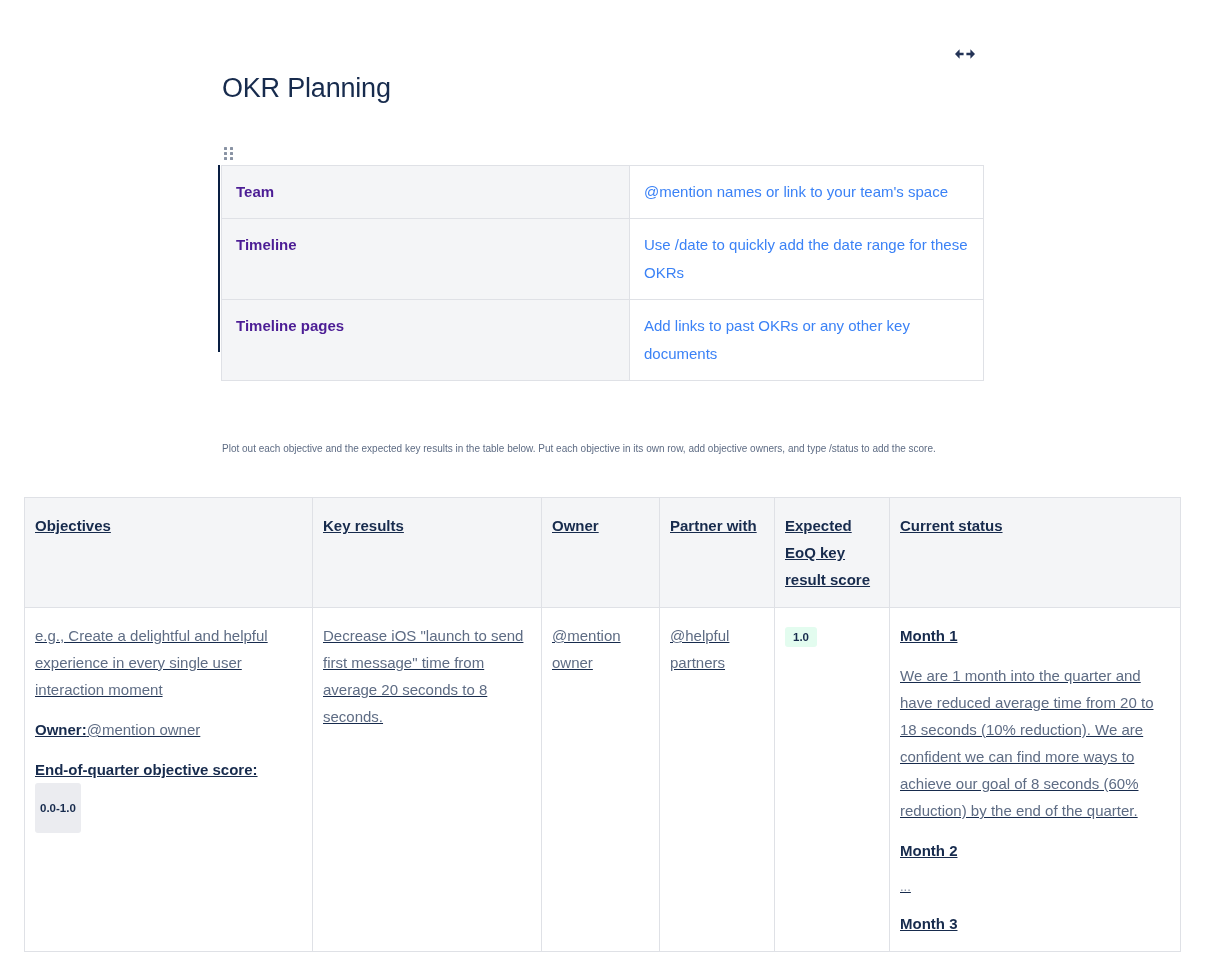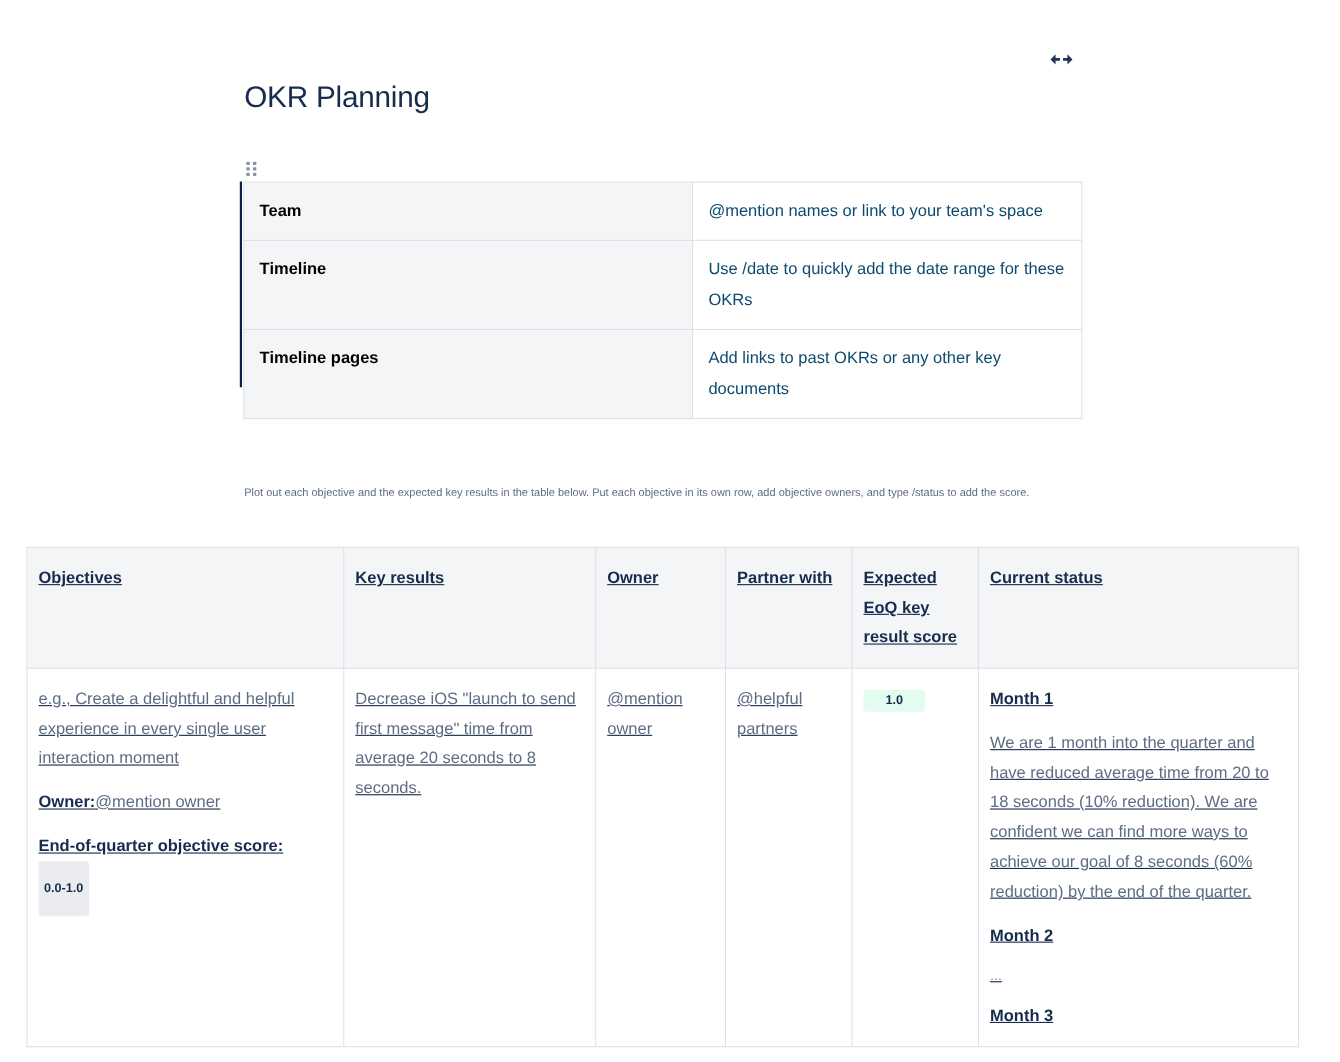--- a/index.html
+++ b/index.html
@@ -88,25 +88,25 @@
     border: 1px solid #DFE1E6;
     vertical-align: top;
     padding: 12px 12px 12px 14px;
     font-size: 15px;
     line-height: 28px;
   }
   td.info-key {
     width: 381px;
     background: #F4F5F7;
     font-weight: bold;
-    color: #000000;
+    color: #4c1d95;
   }
   td.info-val {
     background: #ffffff;
-    color: #0c4a6e;
+    color: #3b82f6;
   }
   .row-team td { height: 28px; }
   .row-timeline td { height: 56px; }
   .row-related td { height: 56px; }
 
   
   .intro-paragraph {
     position: absolute;
     top: 424px;
     left: 222px;
@@ -171,21 +171,21 @@
     border-radius: 3px;
     vertical-align: 1px;
   }
   .chip-green {
     display: inline-block;
     background: #E3FCEF;
     color: #172B4D;
     font-weight: bold;
     font-size: 11.5px;
     line-height: 16px;
-    padding: 2px 20px;
+    padding: 2px 8px;
     border-radius: 3px;
   }
 
   .status-head {
     font-weight: bold;
     color: #172B4D;
     margin: 0;
   }
   .status-body {
     color: #5E6C84;

